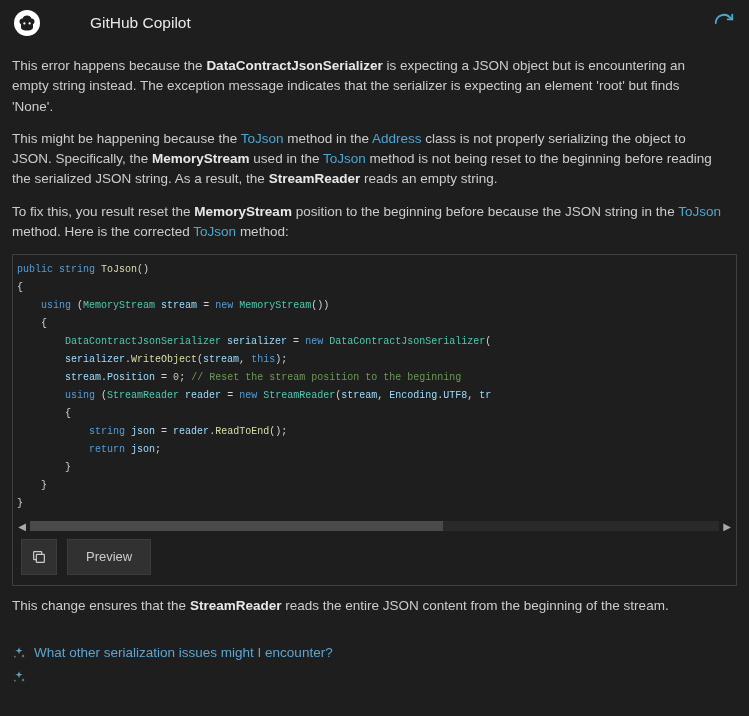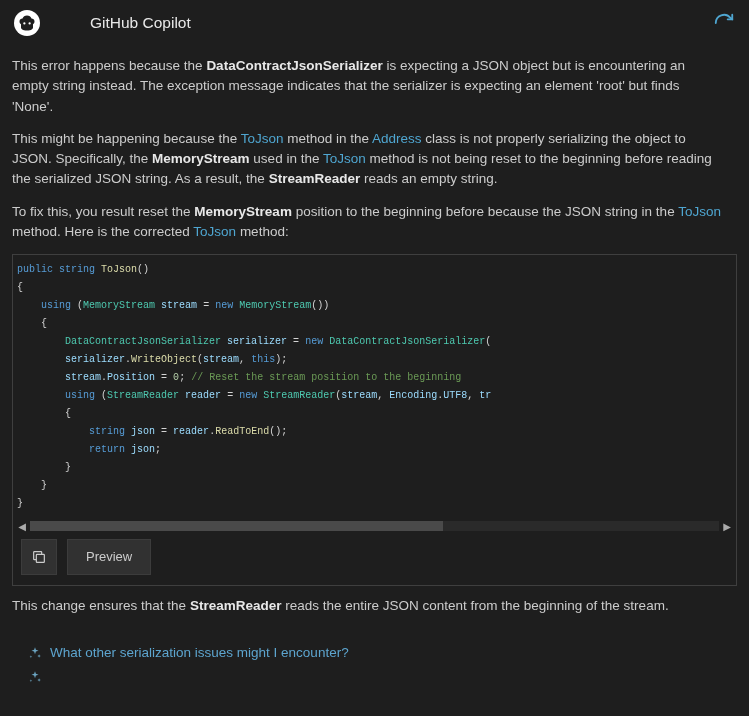--- a/index.html
+++ b/index.html
@@ -89,21 +89,21 @@
       color: #ccc;
       height: 36px;
       display: flex;
       align-items: center;
       justify-content: center;
       cursor: pointer;
       font-size: 13px;
     }
     .toolbar-btn.icon { width: 36px; }
     .toolbar-btn.text { padding: 0 18px; }
-    .suggestions { padding: 2px 12px 10px 12px; margin-left: 16px; }
+    .suggestions { padding: 2px 12px 10px 12px; }
     .suggestion {
       display: flex;
       align-items: center;
       gap: 8px;
       padding: 3px 0;
       cursor: pointer;
     }
     .sparkle { width: 14px; height: 14px; color: #6ca5c2; flex-shrink: 0; }
     .suggestion span { color: #5da5cf; font-size: 13.5px; }
     svg { display: block; }

